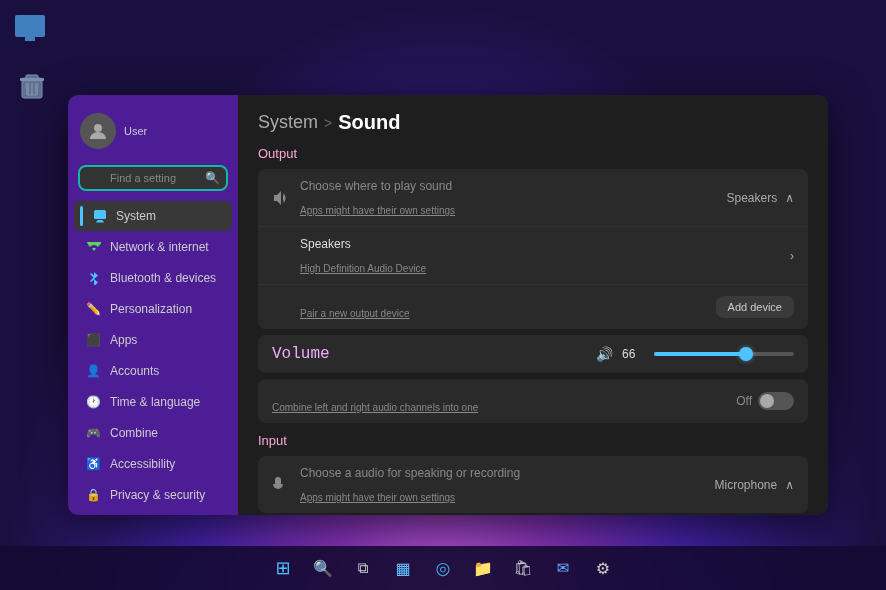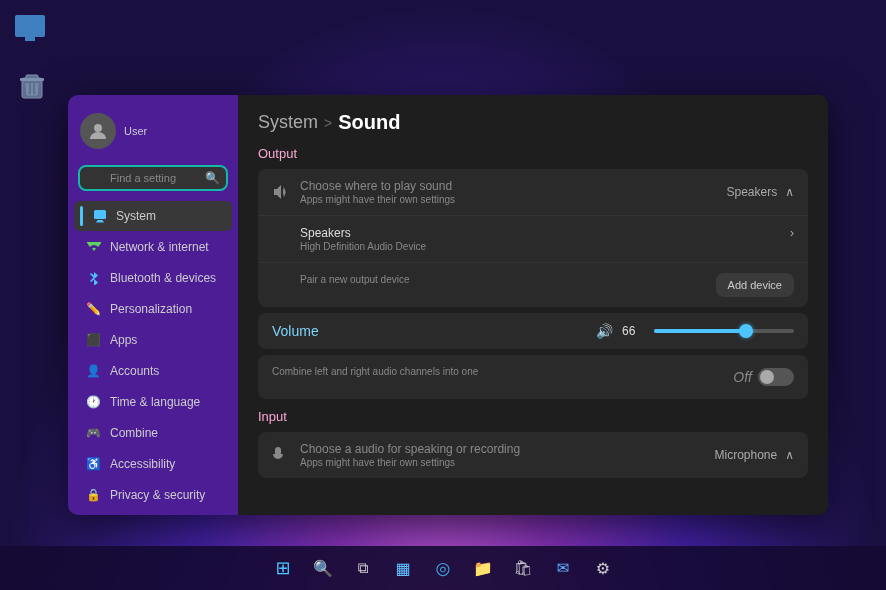--- a/index.html
+++ b/index.html
@@ -263,20 +263,21 @@
     
     .settings-card {
       background: #2a2a2a;
       border-radius: 8px;
       margin-bottom: 6px;
       overflow: hidden;
     }
 
     .settings-row {
       display: flex;
+      align-items: center;
       padding: 10px 14px;
       border-bottom: 1px solid #333;
       min-height: 44px;
     }
     .settings-row:last-child { border-bottom: none; }
 
     .row-icon {
       width: 28px;
       flex-shrink: 0;
       color: #888;
@@ -288,21 +289,22 @@
     .row-text {
       flex: 1;
     }
     .row-title {
       color: #ddd;
       font-size: 12px;
     }
     .row-subtitle {
       color: #888;
       font-size: 10px;
-      margin-top: 1px;
+      margin-top: 12px;
+      text-decoration: underline;
     }
     .row-title.muted { color: #888; }
 
     .row-right {
       display: flex;
       align-items: center;
       gap: 8px;
       color: #aaa;
       font-size: 12px;
     }
@@ -325,23 +327,24 @@
     
     .volume-row {
       display: flex;
       align-items: center;
       padding: 10px 14px;
       background: #2a2a2a;
       border-radius: 8px;
       margin-bottom: 6px;
     }
     .volume-label {
-      color: #7dd3fc;
-      font-size: 14px;
+      color: #f0abfc;
+      font-size: 16px;
       width: 60px;
+      font-family: Liberation Mono, monospace;
     }
     .volume-right {
       display: flex;
       align-items: center;
       gap: 8px;
       flex: 1;
       justify-content: flex-end;
     }
     .volume-icon { color: #aaa; font-size: 14px; }
     .volume-num { color: #ddd; font-size: 12px; width: 24px; }
@@ -369,21 +372,21 @@
       transform: translateX(-50%);
       box-shadow: 0 0 4px rgba(77,196,255,0.6);
     }
 
     
     .toggle {
       display: flex;
       align-items: center;
       gap: 6px;
     }
-    .toggle-label { color: #888; font-size: 14px; font-style: italic; }
+    .toggle-label { color: #888; font-size: 12px; }
     .toggle-switch {
       width: 36px;
       height: 18px;
       background: #555;
       border-radius: 9px;
       position: relative;
       cursor: pointer;
     }
     .toggle-switch .knob {
       width: 14px;

